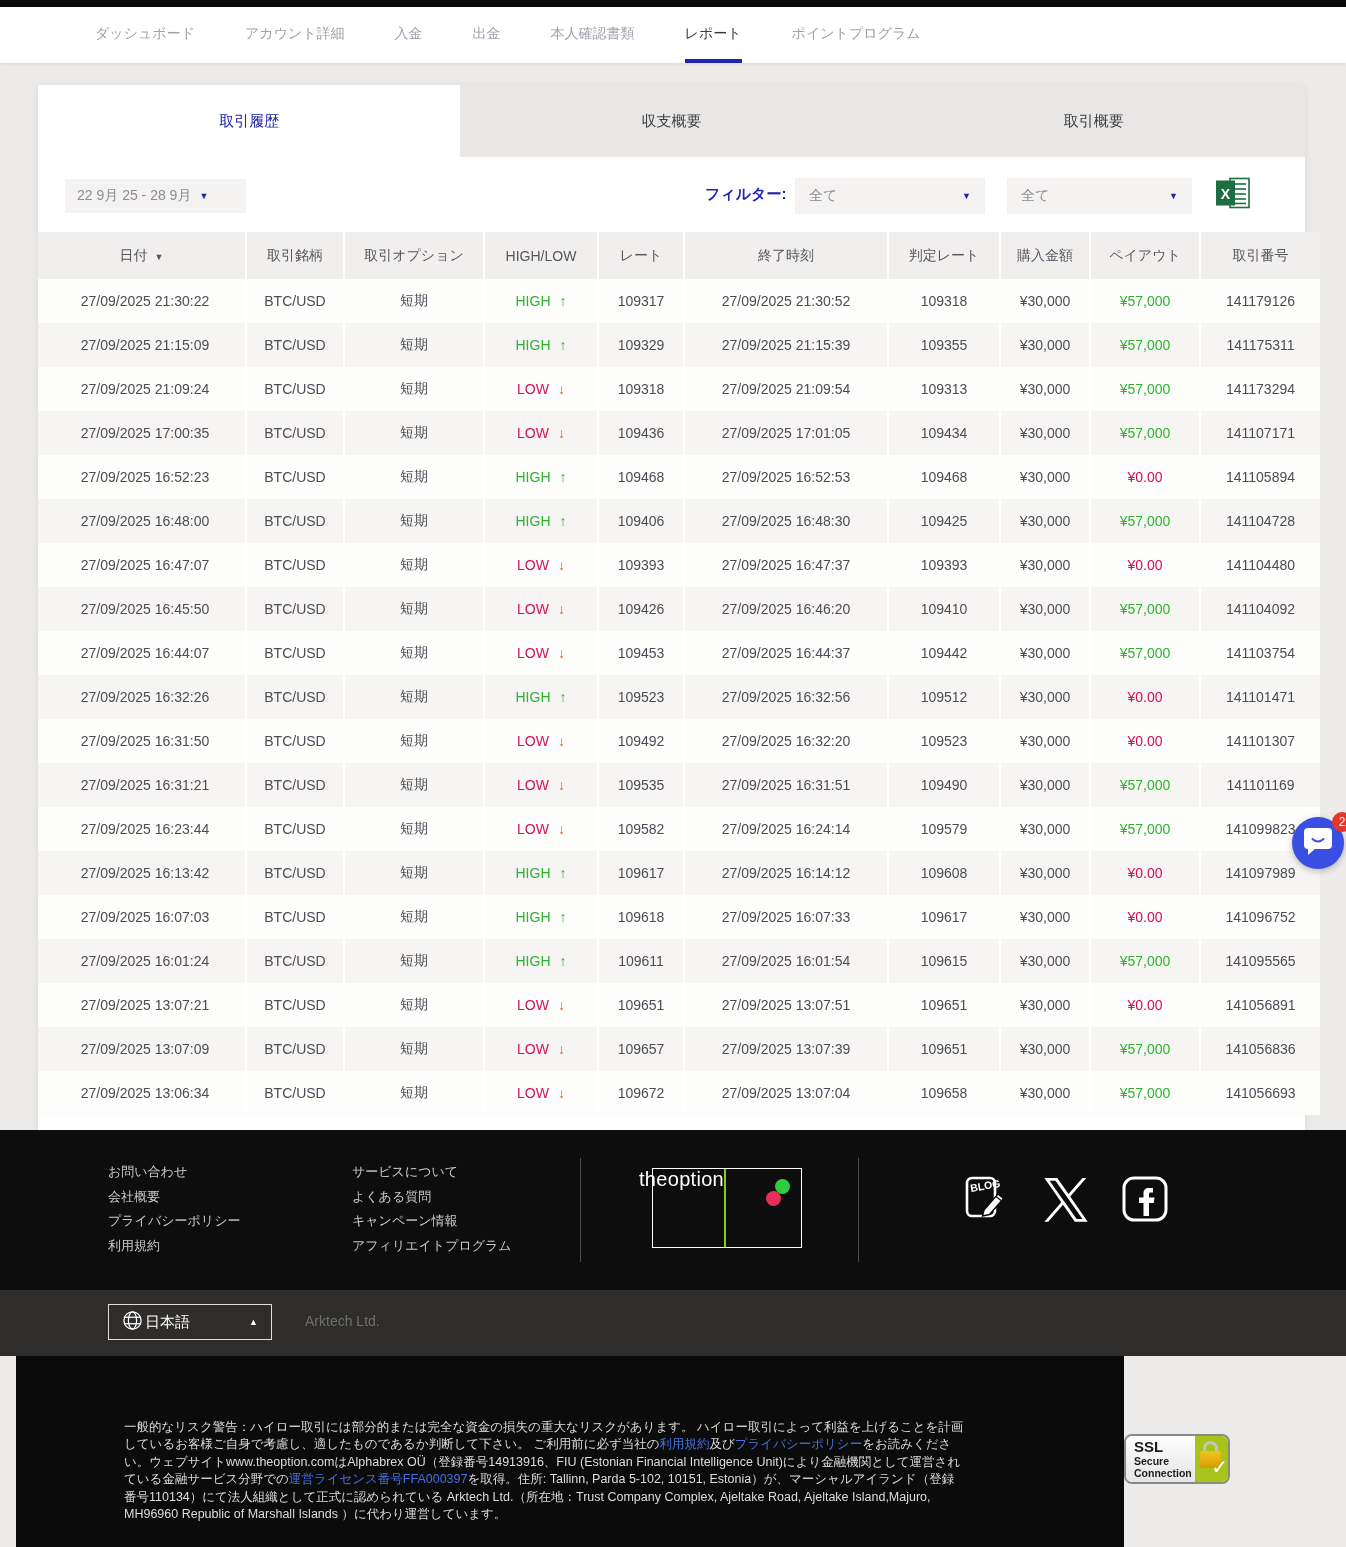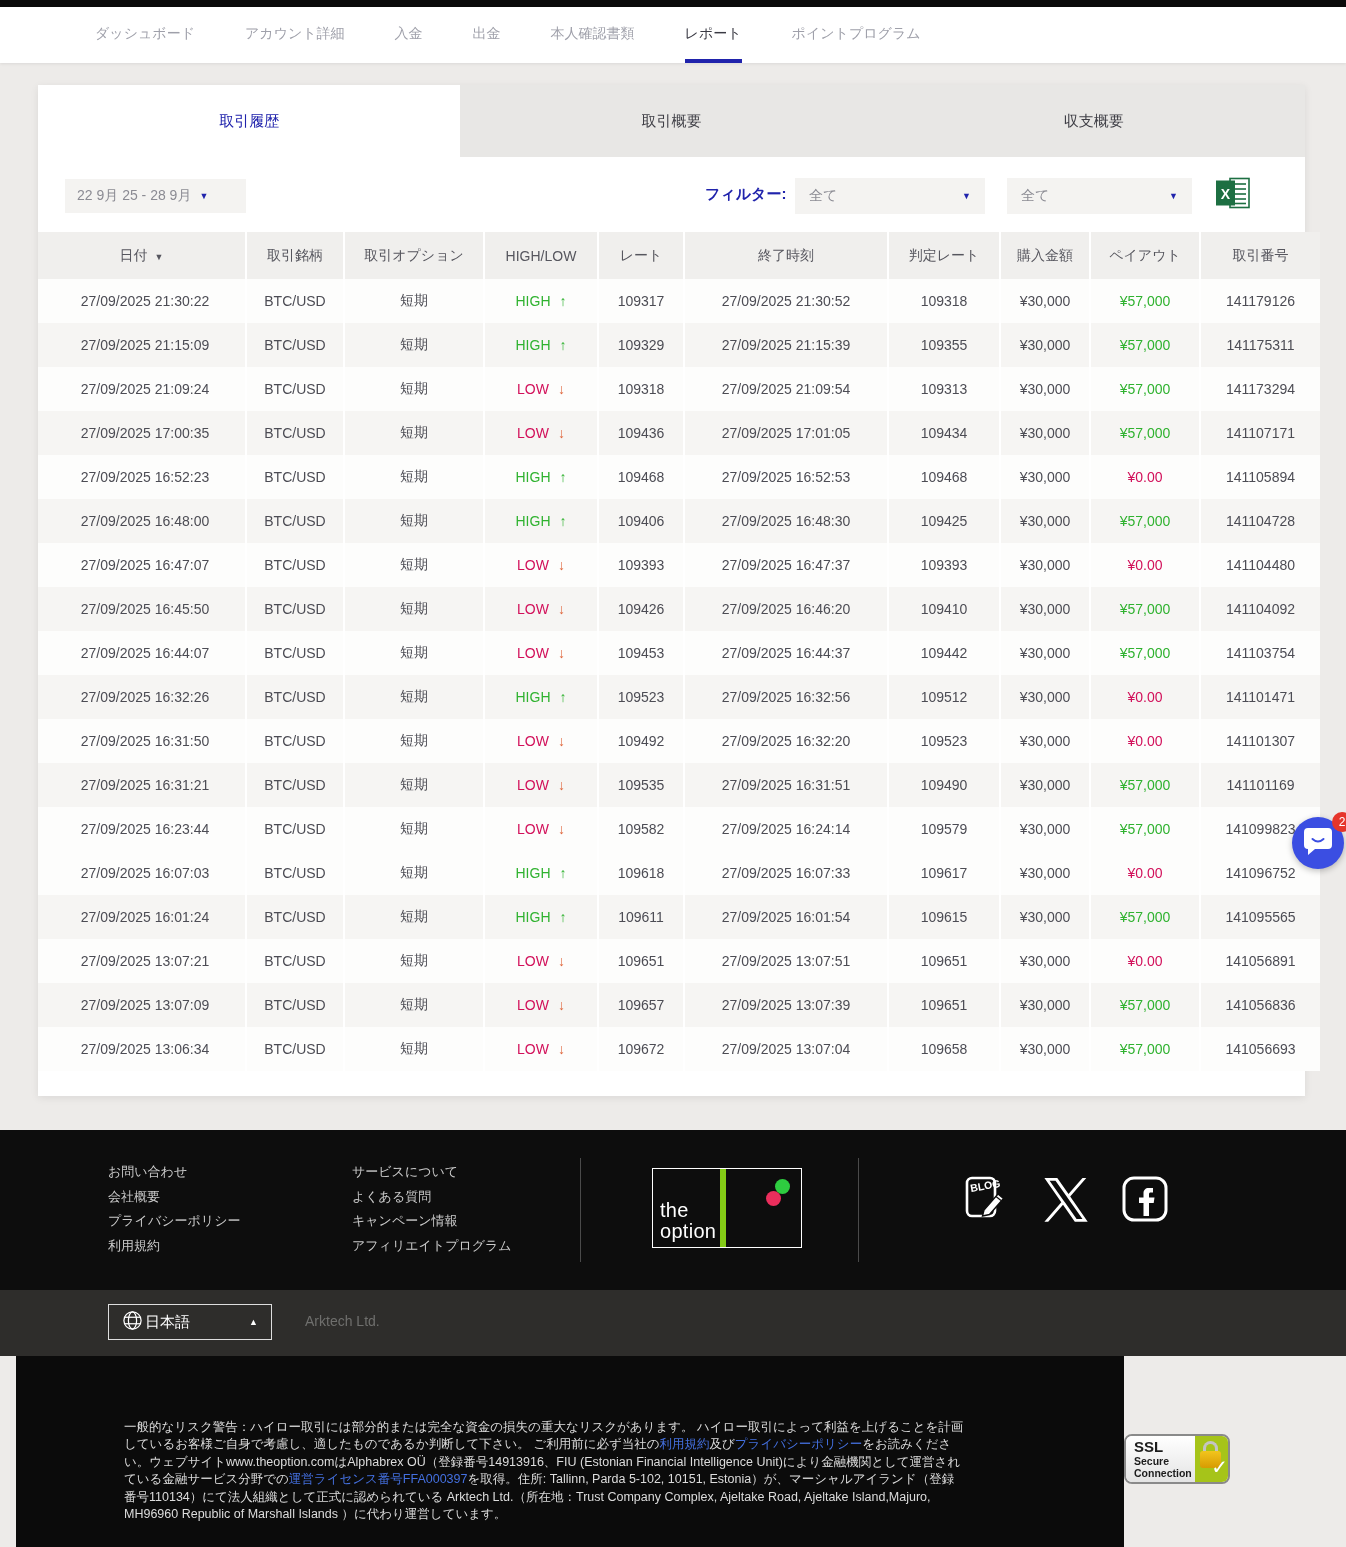--- a/index.html
+++ b/index.html
@@ -48,21 +48,21 @@
 
   
   .f-top{position:absolute;left:0;top:1130px;width:1346px;height:160px;background:#0d0d0d;}
   .f-col1{position:absolute;left:108px;top:30px;}
   .f-col2{position:absolute;left:352px;top:30px;}
   .f-link{display:block;color:#cbcbcb;font-size:13px;line-height:24.5px;cursor:pointer;text-decoration:none;white-space:nowrap;}
   .f-div{position:absolute;top:28px;width:1px;height:104px;background:#4a4a4a;}
   .f-div1{left:580px;}
   .f-div2{left:858px;}
   .logo{position:absolute;left:652px;top:38px;width:150px;height:80px;border:1px solid #fff;display:flex;box-sizing:border-box;}
-  .logo-left{width:73px;border-right:6px solid #84cc16;display:flex;flex-direction:column;justify-content:flex-end;padding:0 0 5px 7px;box-sizing:border-box;}
+  .logo-left{width:73px;border-right:2px solid #84cc16;display:flex;flex-direction:row;justify-content:flex-end;padding:0 0 5px 7px;box-sizing:border-box;}
   .logo-left span{color:#fff;font-size:20px;line-height:21px;letter-spacing:.3px;}
   .logo-right{flex:1;position:relative;}
   .dot-green{position:absolute;left:49px;top:10px;width:15px;height:15px;border-radius:50%;background:#2ecc40;}
   .dot-red{position:absolute;left:40px;top:22px;width:15px;height:15px;border-radius:50%;background:#ea2e5c;}
   .social-btn{position:absolute;background:none;border:none;padding:0;cursor:pointer;}
   .blog-btn{left:960px;top:44px;}
   .x-btn{left:1044px;top:48px;}
   .fb-btn{left:1122px;top:46px;}
 
   .midbar{position:absolute;left:0;top:1290px;width:1346px;height:66px;background:#2e2d2b;}
@@ -97,22 +97,22 @@
       <div class="nav-item">入金</div>
       <div class="nav-item">出金</div>
       <div class="nav-item">本人確認書類</div>
       <div class="nav-item active">レポート</div>
       <div class="nav-item">ポイントプログラム</div>
     </nav>
 
   <div class="panel">
     <div class="tabs">
         <div class="tab active">取引履歴</div>
+        <div class="tab">収支概要</div>
         <div class="tab">取引概要</div>
-        <div class="tab">収支概要</div>
       </div>
 
     <div class="filterbar">
       <div class="daterange">
         <span>22 9月 25  -  28 9月</span>
         <span class="caret">▼</span>
       </div>
       <span class="filter-label">フィルター:</span>
       <div class="dd dd1">
         <span>全て</span>
@@ -316,20 +316,32 @@
             <td>27/09/2025 16:23:44</td>
             <td>BTC/USD</td>
             <td>短期</td>
             <td><span class="dir-lo">LOW</span><span class="arr-lo">↓</span></td>
             <td>109582</td>
             <td>27/09/2025 16:24:14</td>
             <td>109579</td>
             <td>¥30,000</td>
             <td><span class="pay-win">¥57,000</span></td>
             <td>141099823</td>
+          </tr>
+          <tr class="stripe">
+            <td>27/09/2025 16:13:42</td>
+            <td>BTC/USD</td>
+            <td>短期</td>
+            <td><span class="dir-hi">HIGH</span><span class="arr-hi">↑</span></td>
+            <td>109617</td>
+            <td>27/09/2025 16:14:12</td>
+            <td>109608</td>
+            <td>¥30,000</td>
+            <td><span class="pay-lose">¥0.00</span></td>
+            <td>141097989</td>
           </tr>
           <tr>
             <td>27/09/2025 16:07:03</td>
             <td>BTC/USD</td>
             <td>短期</td>
             <td><span class="dir-hi">HIGH</span><span class="arr-hi">↑</span></td>
             <td>109618</td>
             <td>27/09/2025 16:07:33</td>
             <td>109617</td>
             <td>¥30,000</td>

